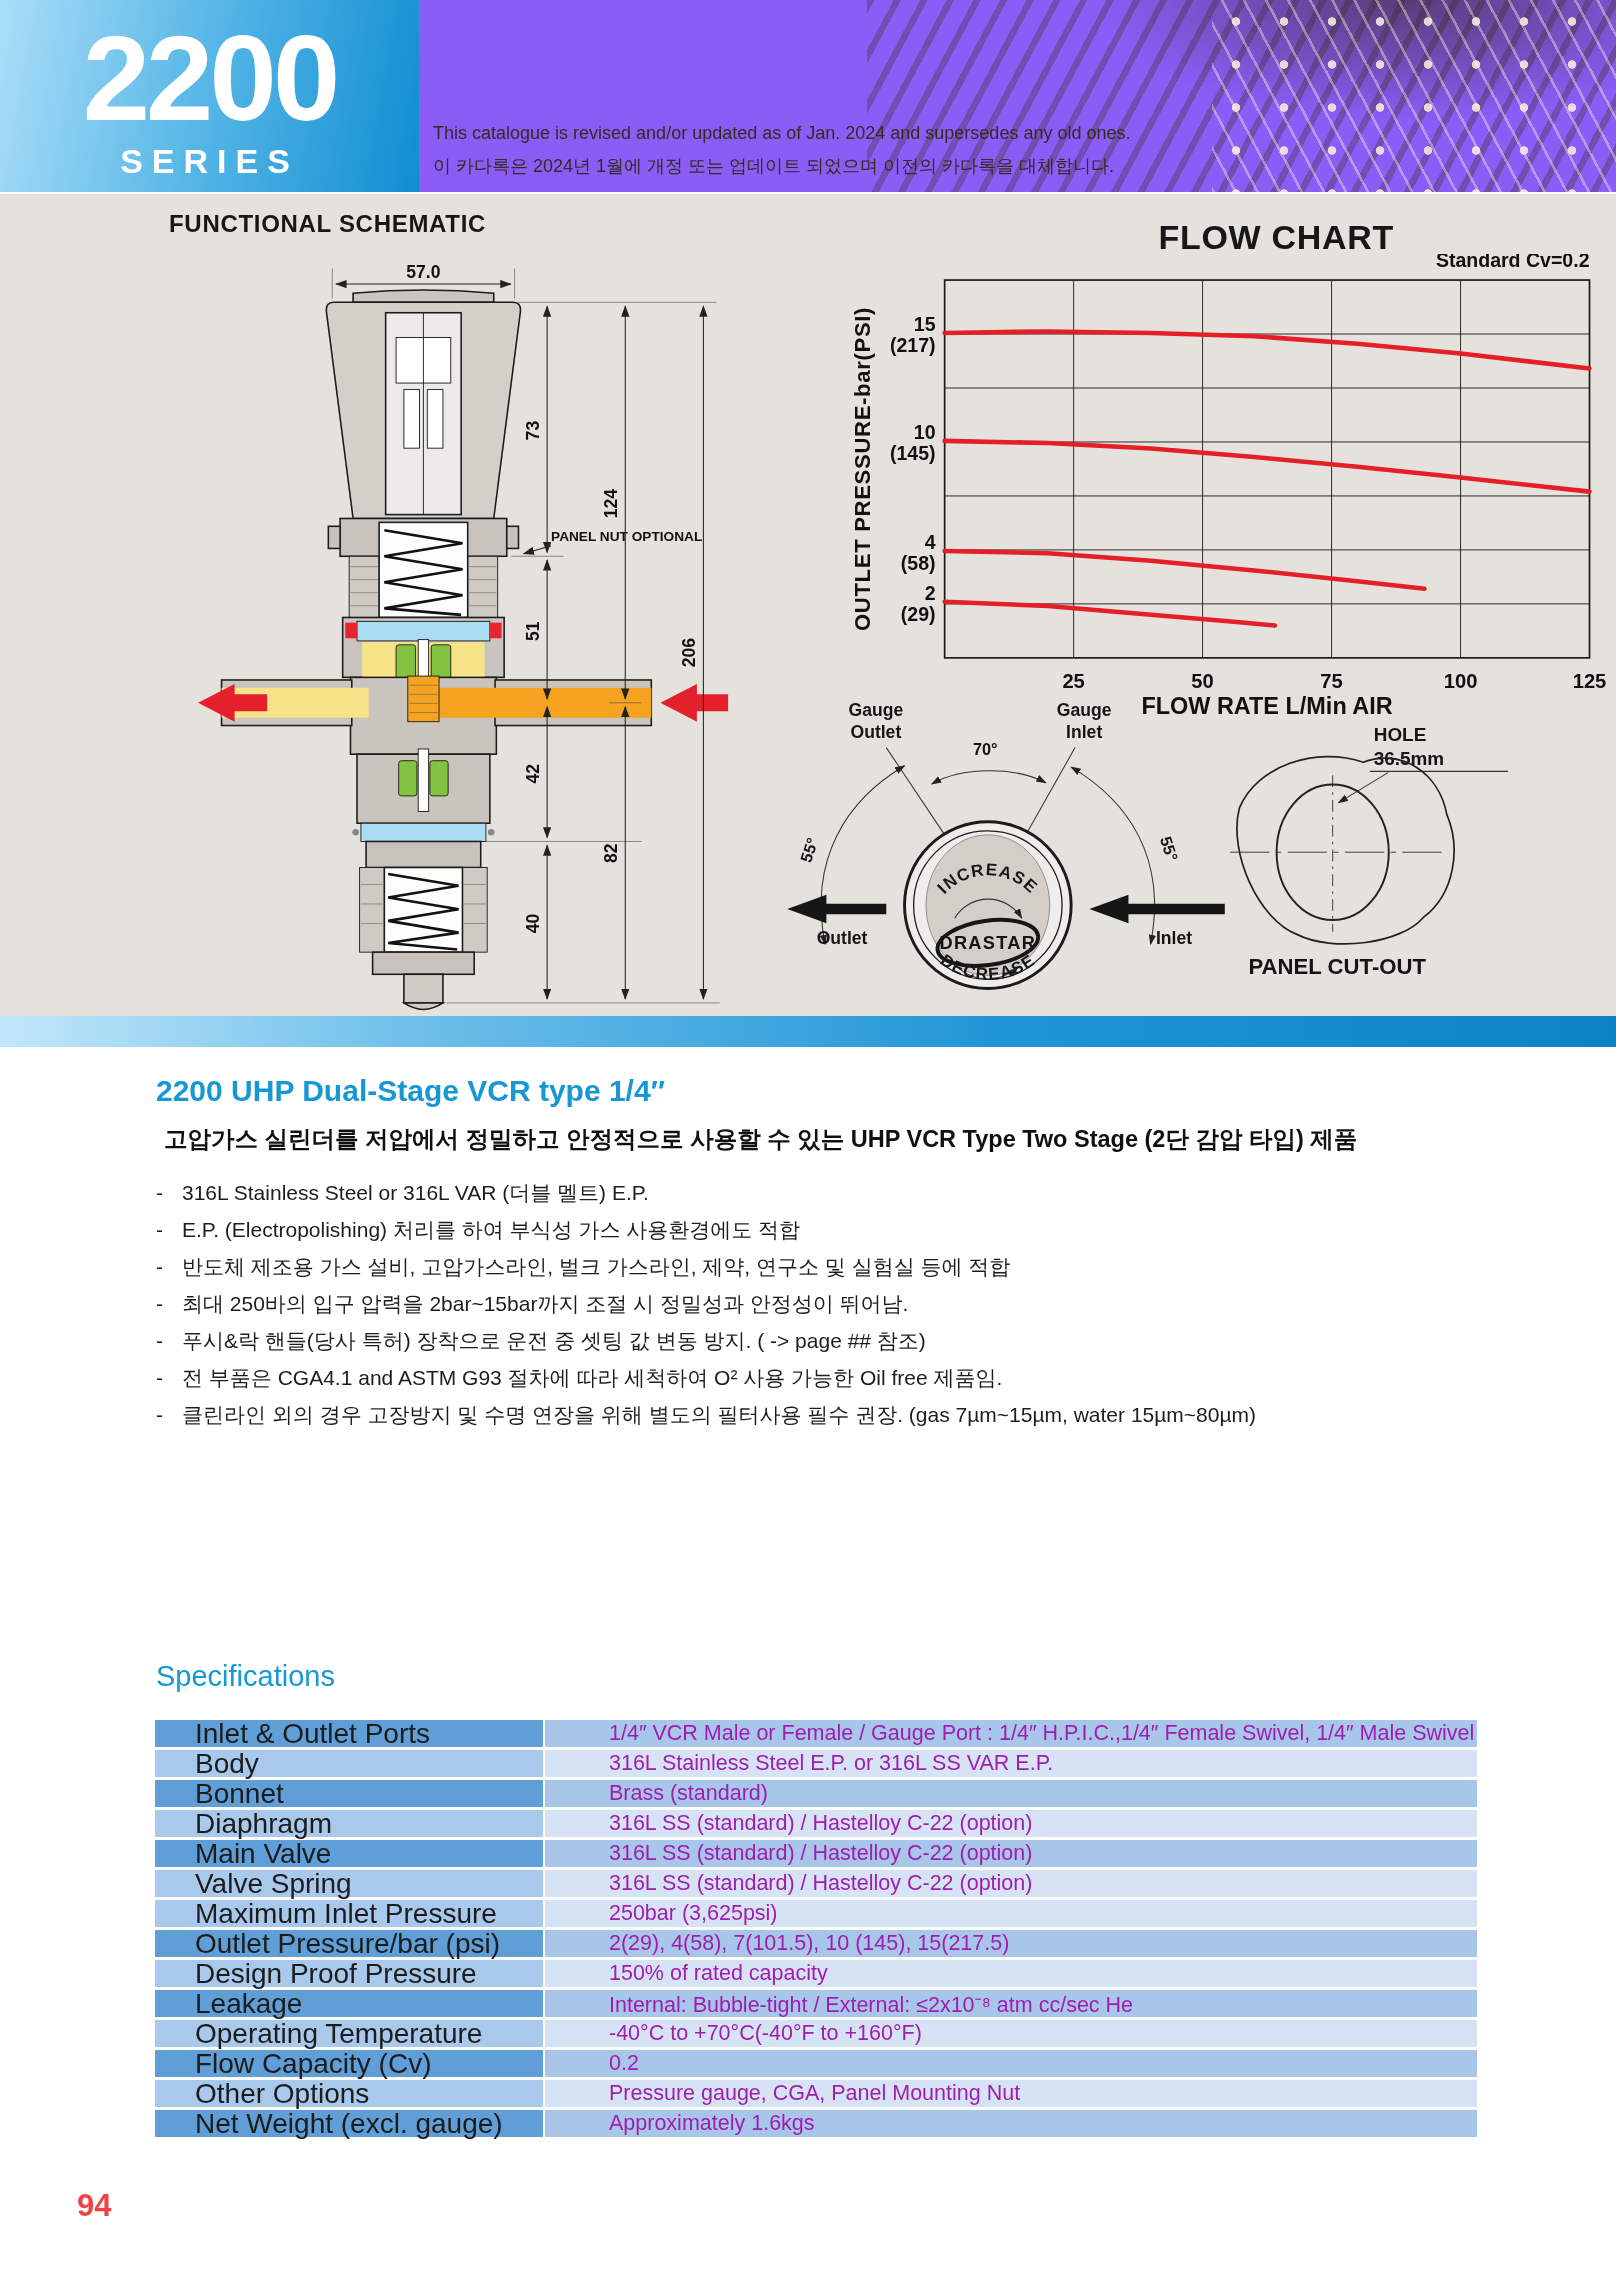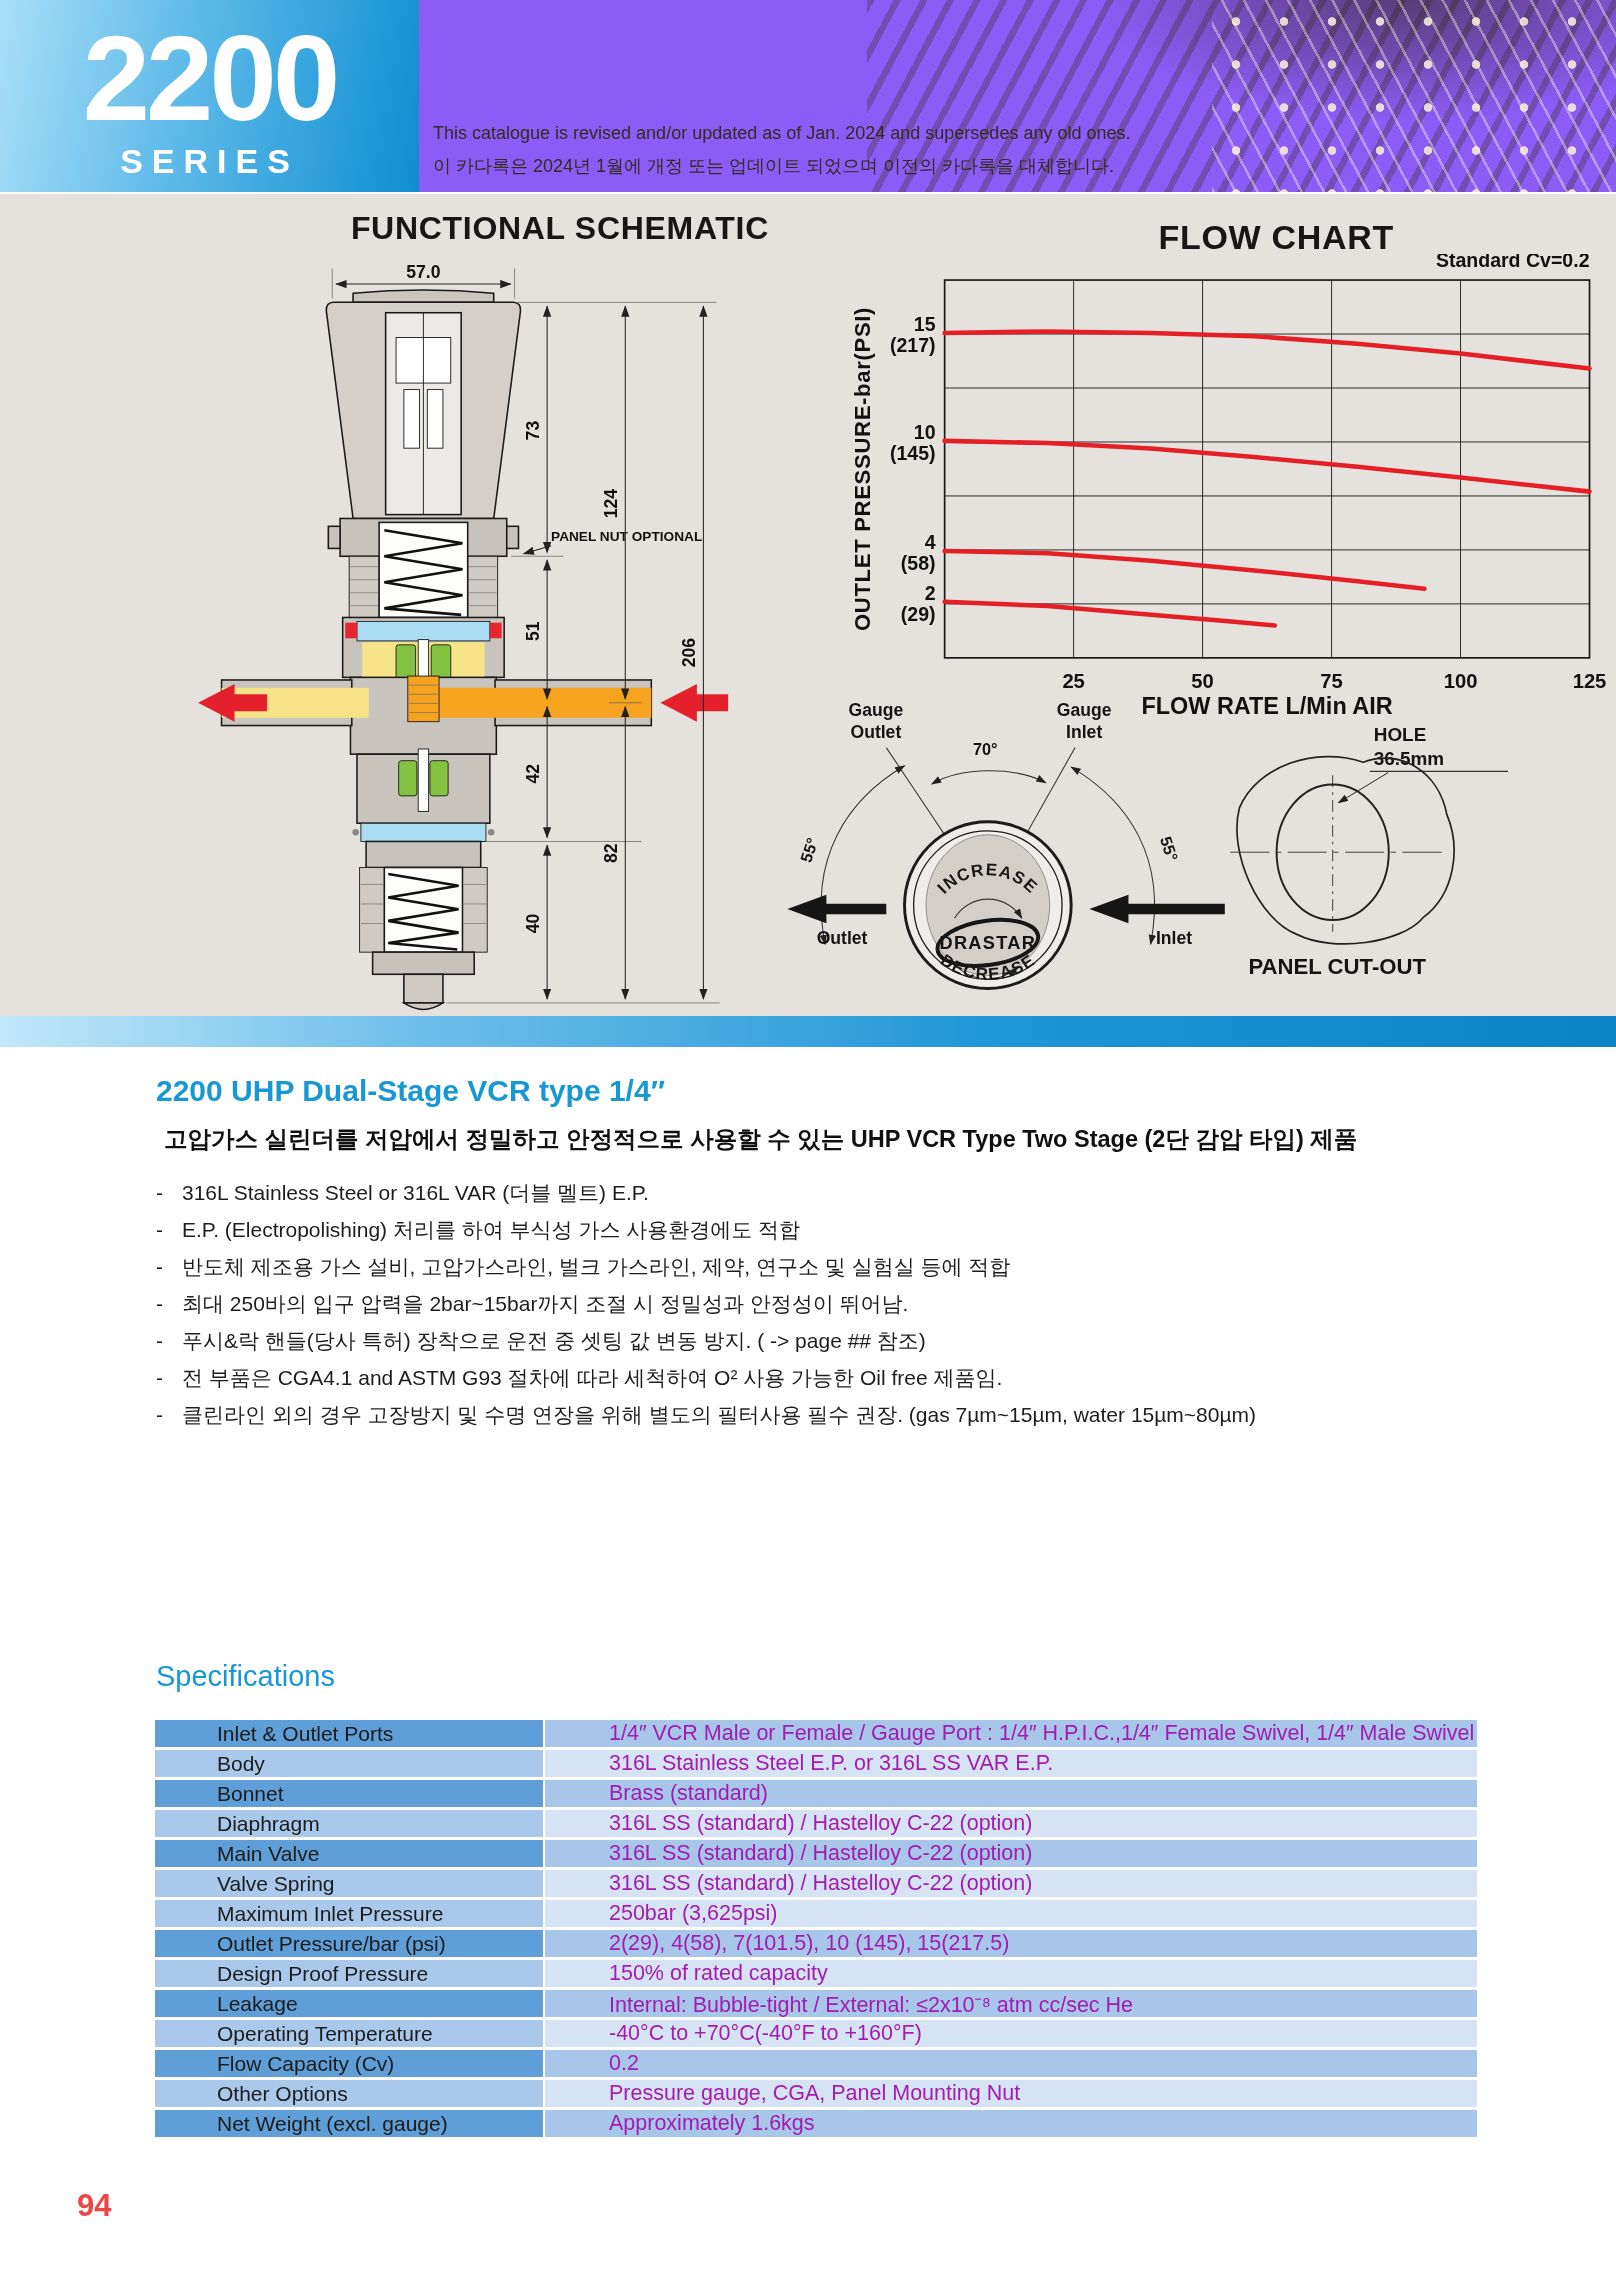--- a/index.html
+++ b/index.html
@@ -24,22 +24,22 @@
       radial-gradient(circle, rgba(250,243,222,.85) 0 3.9px, rgba(250,243,222,0) 4.6px),
       repeating-linear-gradient(62deg, rgba(250,243,224,.40) 0 2.6px, rgba(250,243,224,0) 2.6px 19.5px);
     background-size:48px 43px,auto;}
   .banner-notice{position:absolute;left:433px;top:117px;color:#332c20;
     font-size:18px;line-height:33px;white-space:nowrap;}
 
   
   .gray-panel{left:0;top:194px;width:1616px;height:822px;background:#e5e2dd;}
   .panel-band{left:0;top:1016px;width:1616px;height:31px;
     background:linear-gradient(90deg,#c2e7fa 0%,#6fc0ea 25%,#1f95d6 62%,#0d83c6 100%);}
-  .sch-title{left:169px;top:210px;width:600px;text-align:right;color:#171717;
-    font-size:32px;font-weight:bold;letter-spacing:0.7px;}
+  .sch-title{left:169px;top:210px;width:600px;text-align:left;color:#171717;
+    font-size:24px;font-weight:bold;letter-spacing:0.7px;}
   .fc-title{left:964px;top:218px;width:430px;text-align:right;color:#171717;
     font-size:34px;font-weight:bold;letter-spacing:0.7px;}
 
   svg text{font-family:"Liberation Sans",sans-serif;}
   .gl{stroke:#1a1a1a;stroke-width:1.4;}
   .frame{fill:none;stroke:#1a1a1a;stroke-width:2.6;}
   .xtick{font-size:31px;font-weight:bold;fill:#111;text-anchor:middle;}
   .ytick{font-size:30px;font-weight:bold;fill:#111;text-anchor:end;}
   .axlab{font-size:36px;font-weight:bold;fill:#111;text-anchor:middle;}
   .ann{font-size:30px;font-weight:bold;fill:#111;text-anchor:end;}
@@ -63,22 +63,22 @@
   .prod-title{left:156px;top:1074px;color:#1797d3;font-size:30px;font-weight:bold;}
   .prod-sub{left:156px;top:1123px;color:#101010;font-size:23.5px;font-weight:bold;white-space:nowrap;margin-left:8px;}
   .feature-list{left:156px;top:1174px;width:1381px;margin:0;padding:0;list-style:none;}
   .feature{position:relative;padding-left:26px;color:#1d1d1d;font-size:21px;line-height:37px;white-space:nowrap;}
   .feature::before{content:"-";position:absolute;left:0;top:0;}
 
   
   .spec-heading{left:156px;top:1660px;color:#1797d3;font-size:29px;}
   .spec-table{left:155px;top:1720px;width:1322px;}
   .spec-row{display:flex;height:27px;border-bottom:3.3px solid #fff;}
-  .spec-label{width:390px;display:flex;align-items:center;padding-left:62px;
-    box-sizing:border-box;border-right:2.6px solid #fff;font-size:21px;color:#1c1c1c;}
+  .spec-label{width:390px;display:flex;align-items:center;padding-left:40px;
+    box-sizing:border-box;border-right:2.6px solid #fff;font-size:28px;color:#1c1c1c;}
   .spec-value{flex:1;display:flex;align-items:center;padding-left:64px;
     font-size:21.5px;color:#a21caf;white-space:nowrap;}
   .spec-row.dark .spec-label{background:#5f9ed7;}
   .spec-row.dark .spec-value{background:#a7c6e9;}
   .spec-row.light .spec-label{background:#a9c9ec;}
   .spec-row.light .spec-value{background:#d6e3f4;}
 
   .page-number{left:77px;top:2188px;color:#ef4444;font-size:31px;font-weight:bold;}
 </style>
 </head>

